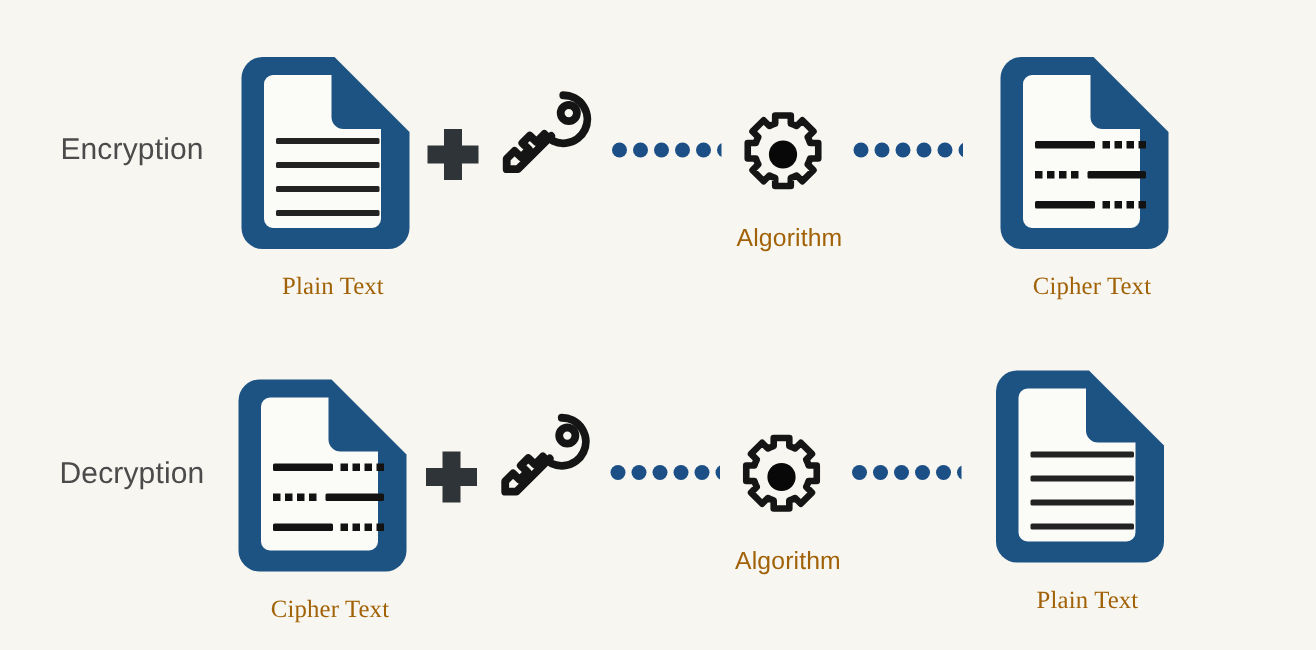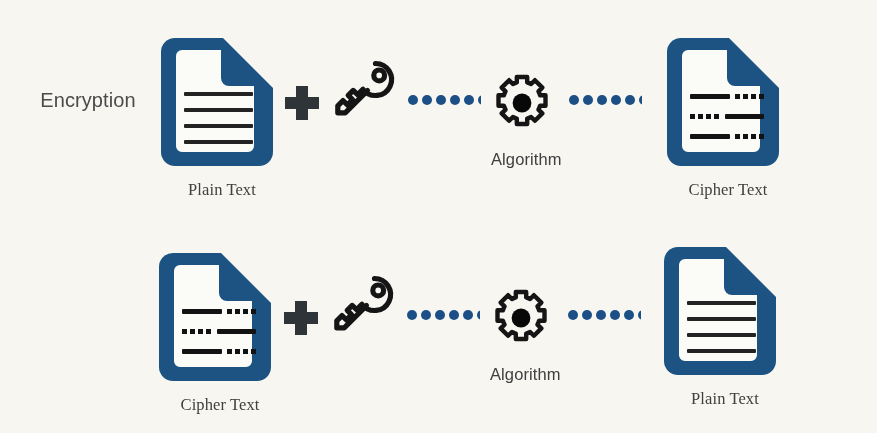--- a/index.html
+++ b/index.html
@@ -45,21 +45,21 @@
   .row-encryption .row-label { top: 89px; }
   .row-decryption .row-label { top: 88px; }
 
   
   .node {
     position: absolute;
     text-align: center;
   }
   .node-caption {
     font-size: 16.5px;
-    color: #404040;
+    color: #a16207;
     margin-top: 4px;
     white-space: nowrap;
     letter-spacing: 0.1px;
   }
 
   
   .doc-node { width: 150px; font-family: Liberation Serif, serif; }
   .doc-node .icon-wrap { height: 140px; }
 
   
@@ -188,20 +188,21 @@
             <rect x="106" y="102" width="5" height="5"></rect>
           </g>
         </svg>
       </div>
       <div class="node-caption">Cipher Text</div>
     </div>
   </div>
 
   <div class="row row-decryption">
 
+    <div class="row-label">Decryption</div>
 
     <div class="node doc-node dec-doc-left">
       <div class="icon-wrap center-block">
         <svg class="svg-block" width="150" height="140" viewBox="0 0 150 140" xmlns="http://www.w3.org/2000/svg">
           <path d="M14 20 a14 14 0 0 1 14 -14 h48 l50 50 v64 a14 14 0 0 1 -14 14 h-84 a14 14 0 0 1 -14 -14 z" fill="#1d5383"></path>
           <path d="M29 24 a6 6 0 0 1 6 -6 h39 v28 a8 8 0 0 0 8 8 h25 v60 a6 6 0 0 1 -6 6 h-66 a6 6 0 0 1 -6 -6 z" fill="#fbfbf8"></path>
           <g fill="#121212">
             <rect x="37" y="62" width="40" height="5" rx="1"></rect>
             <rect x="82" y="62" width="5" height="5"></rect>
             <rect x="90" y="62" width="5" height="5"></rect>

